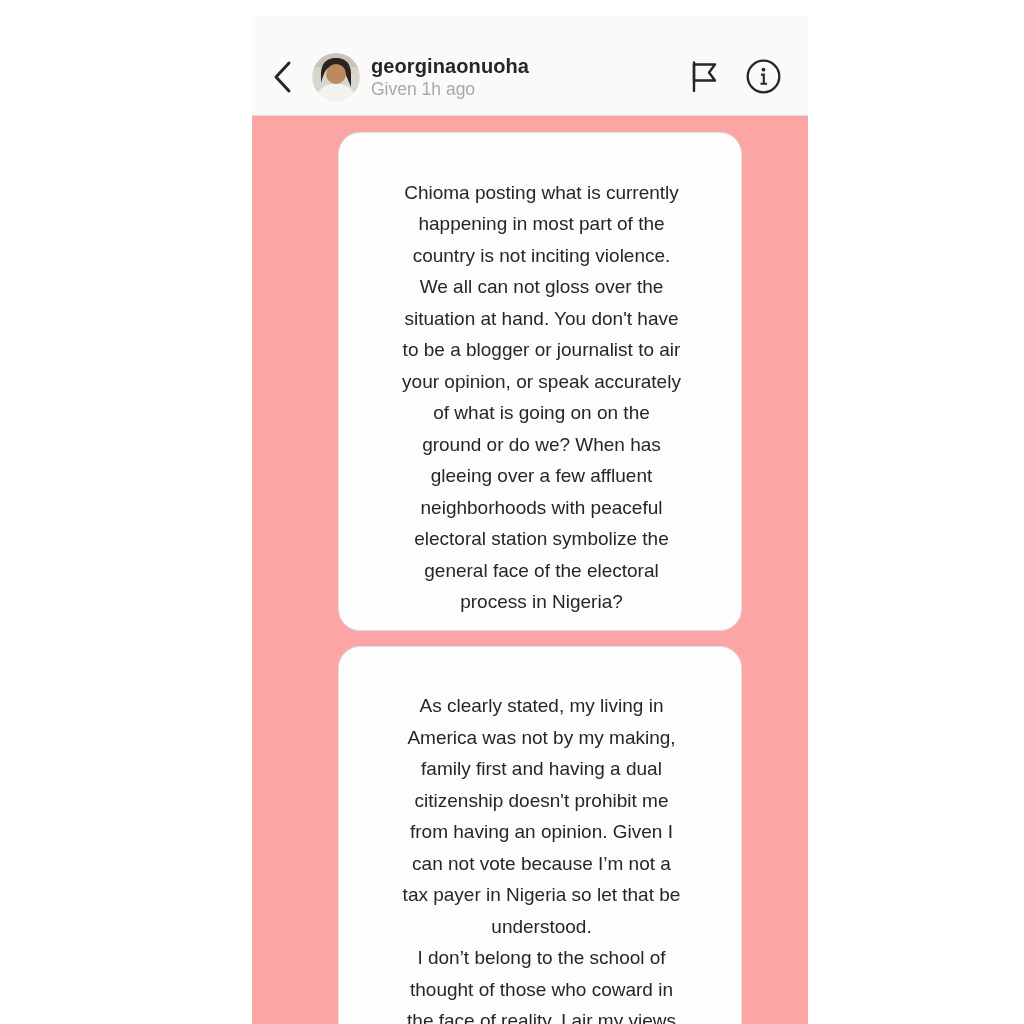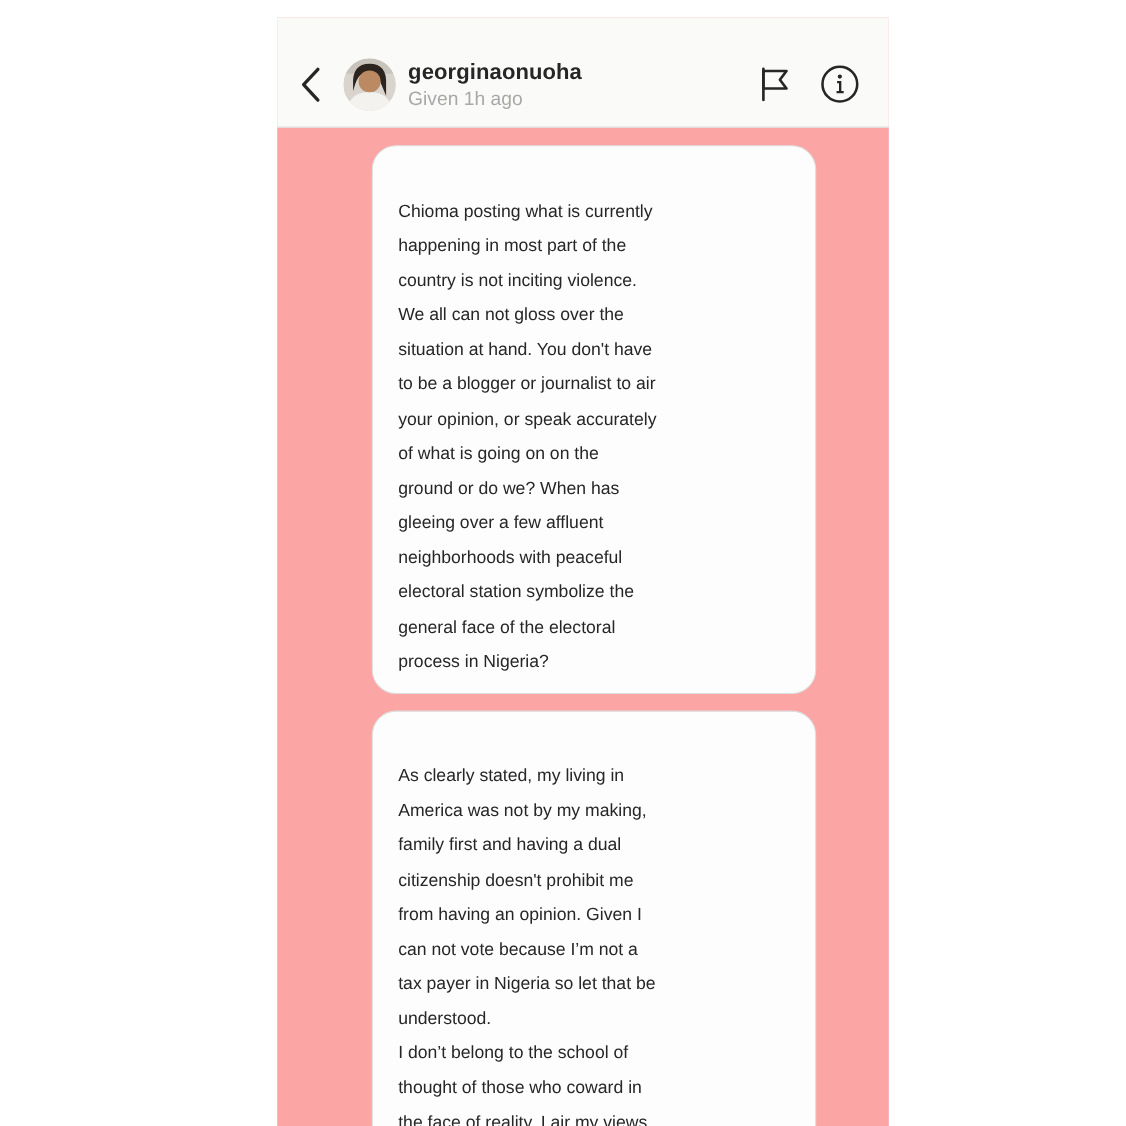--- a/index.html
+++ b/index.html
@@ -94,25 +94,26 @@
     overflow: hidden;
   }
   .bubble {
     margin: 15px 0 0 86px;
     width: 404px;
     box-sizing: border-box;
     background: #fdfdfd;
     border: 1.5px solid #dedede;
     border-radius: 22px;
     padding: 12px 20px 12px 23px;
-    font-size: 16px;
+    font-size: 19px;
     line-height: 31.5px;
     color: #262626;
     white-space: pre-line;
     word-wrap: break-word;
+    text-align: center;
   }
   
   .message-input {
     position: absolute;
     top: 1016px;
     left: 20px;
     width: 514px;
     height: 64px;
     box-sizing: border-box;
     background: #ffffff;

